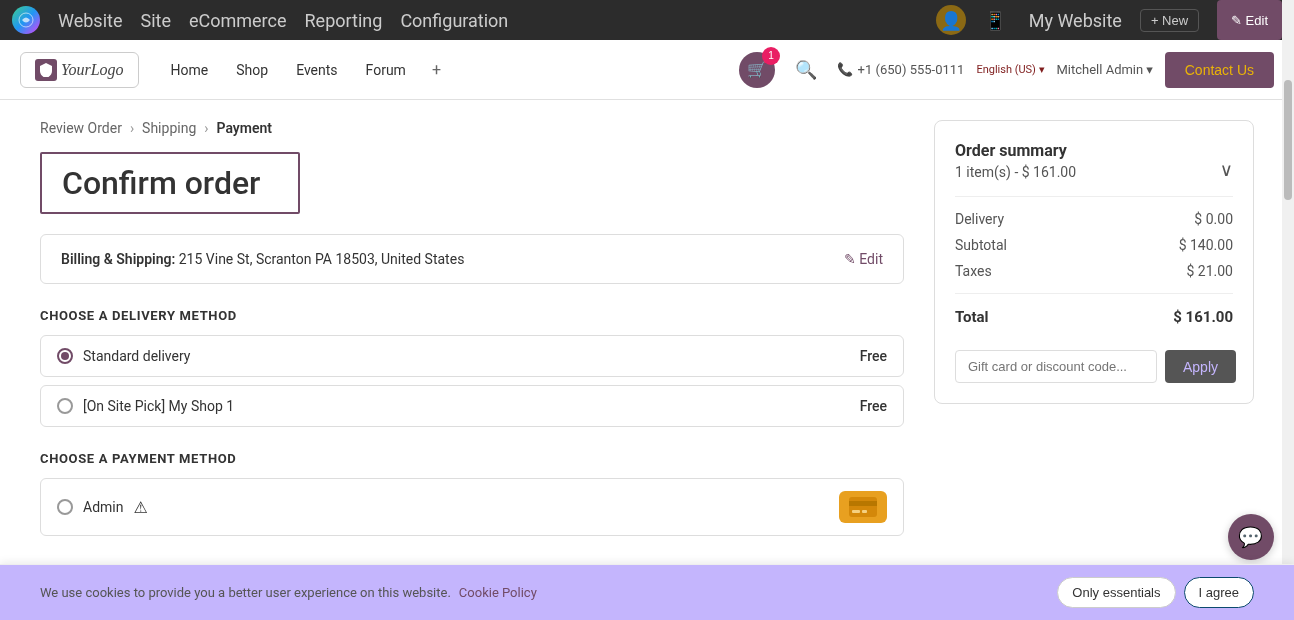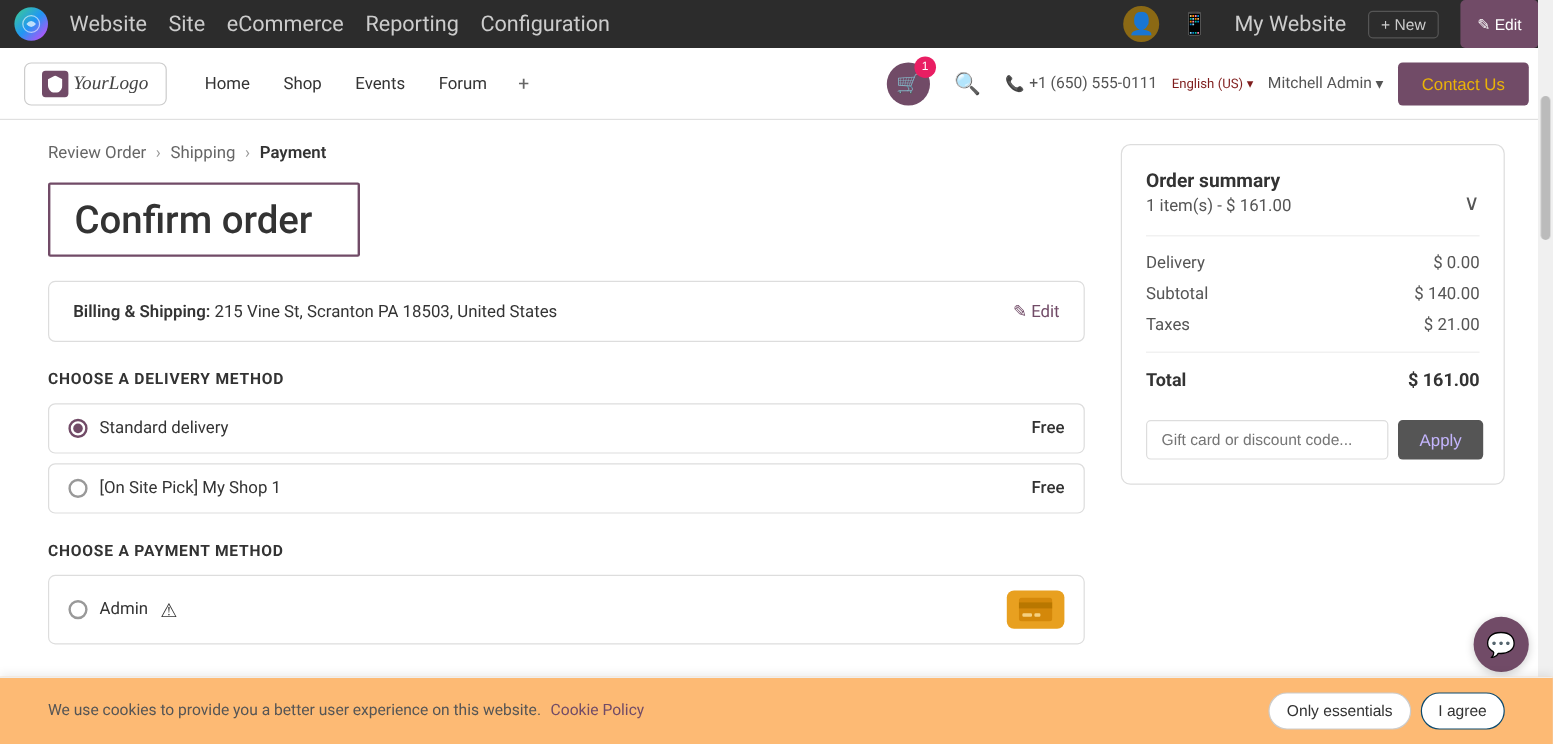--- a/index.html
+++ b/index.html
@@ -389,21 +389,21 @@
       cursor: pointer;
       font-weight: 500;
     }
 
     
     .cookie-bar {
       position: fixed;
       bottom: 0;
       left: 0;
       right: 0;
-      background: #fdba74;
+      background: #c4b5fd;
       border-top: 1px solid #eee;
       padding: 12px 40px;
       display: flex;
       align-items: center;
       gap: 8px;
       font-size: 13px;
       color: #555;
       z-index: 1000;
       box-shadow: 0 -2px 8px rgba(0,0,0,0.08);
     }

